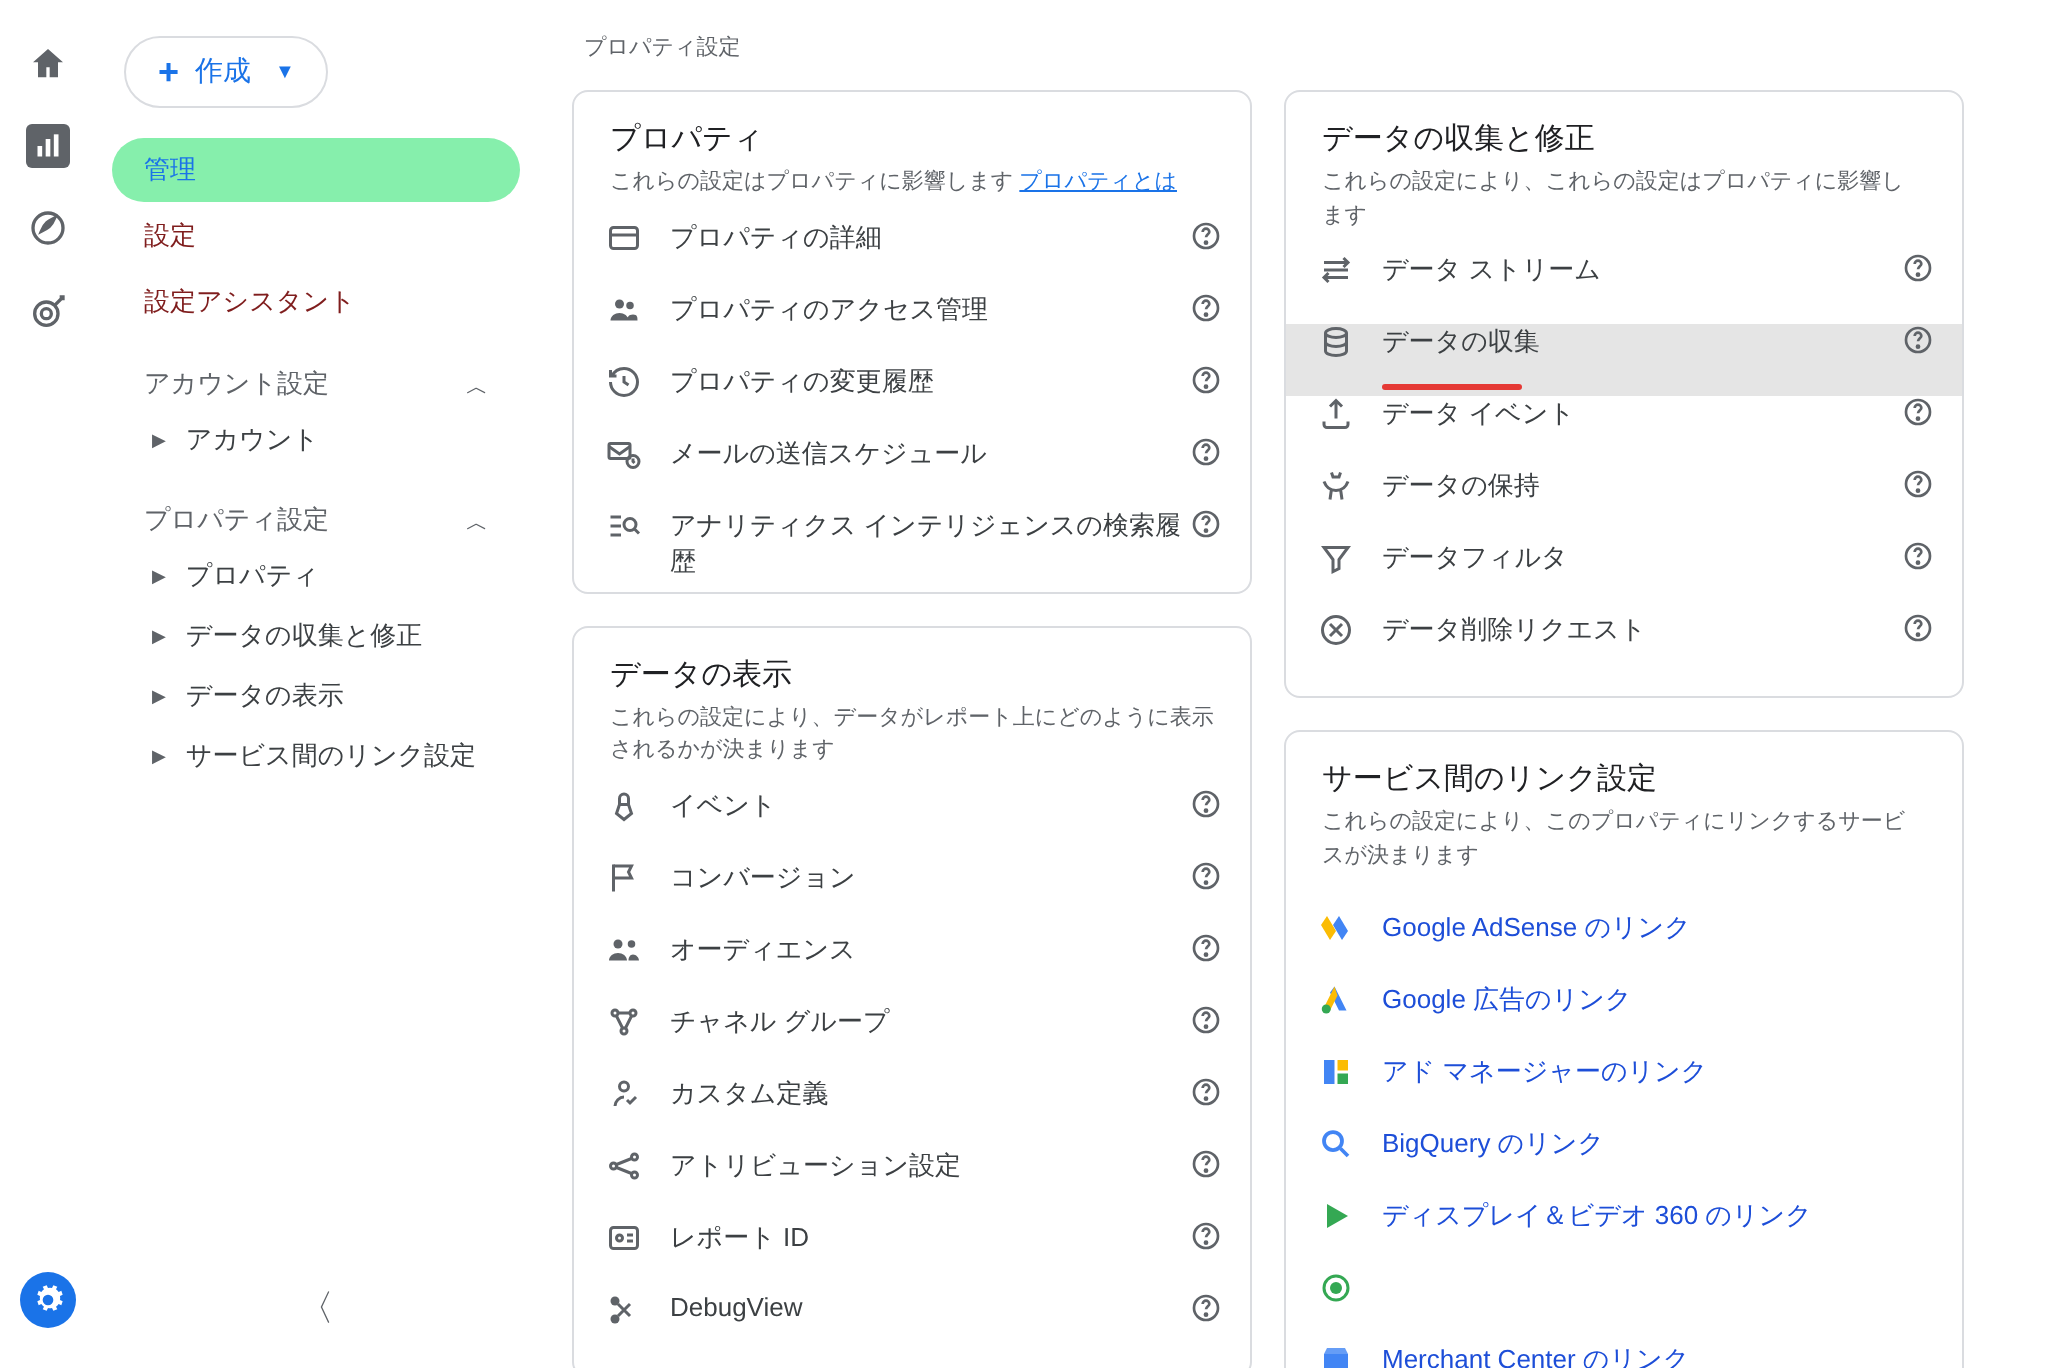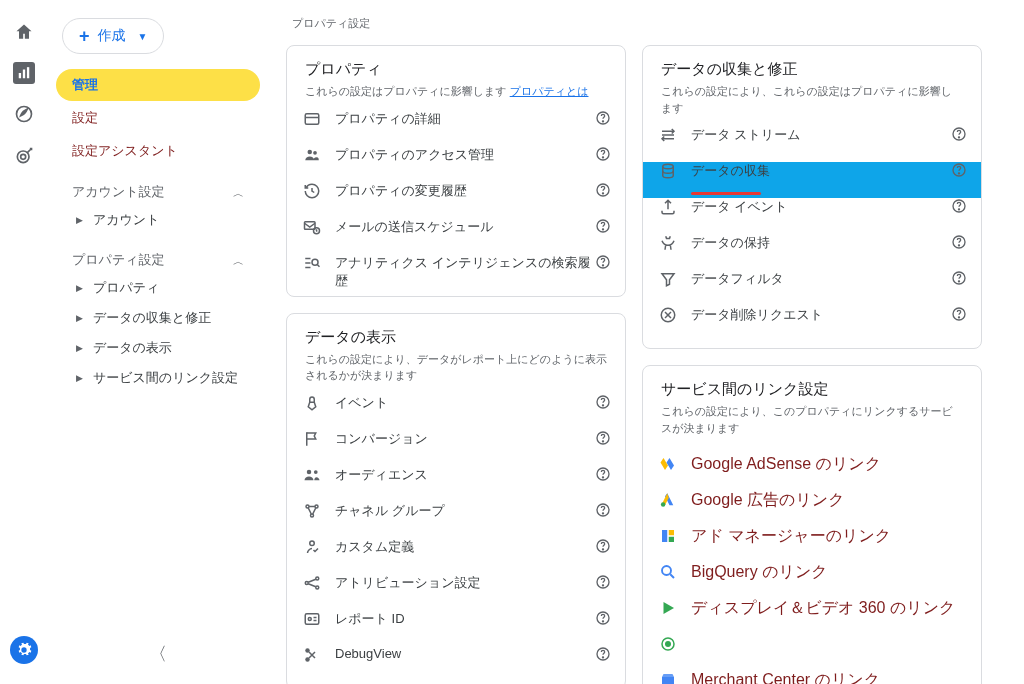--- a/index.html
+++ b/index.html
@@ -5,46 +5,46 @@
 *{box-sizing:border-box;margin:0;padding:0;font-family:"Helvetica Neue",Arial,"Hiragino Kaku Gothic ProN","Hiragino Sans",Meiryo,sans-serif}
 body{background:#fff;color:#3c4043;font-size:13px;width:1024px;height:684px;overflow:hidden;display:flex}
 .iconbar{width:48px;background:#fff;border-right:0;display:flex;flex-direction:column;align-items:center;padding-top:20px;gap:18px;position:relative;height:100%}
 .iconbar .ic{width:24px;height:24px;display:flex;align-items:center;justify-content:center;color:#5f6368;cursor:pointer}
 .iconbar .gear{position:absolute;bottom:20px;left:10px;width:28px;height:28px;border-radius:50%;background:#1a73e8;color:#fff;display:flex;align-items:center;justify-content:center}
 .sidebar{width:220px;padding:10px 8px;position:relative;height:100%}
 .create-btn{display:inline-flex;align-items:center;gap:8px;height:36px;padding:0 16px;border:1px solid #dadce0;border-radius:18px;color:#1a73e8;font-size:14px;font-weight:500;background:#fff;margin:8px 0 14px 6px;cursor:pointer}
 .create-btn .plus{font-size:18px;font-weight:bold}
 .create-btn .caret{color:#1a73e8;font-size:10px;margin-left:4px}
 .navitem{display:flex;align-items:center;height:32px;padding:0 16px;border-radius:16px;cursor:pointer;font-size:13px;color:#7f1d1d;margin:1px 0}
-.navitem.active{background:#fde047;color:#1a73e8;font-weight:700}
+.navitem.active{background:#86efac;color:#1a73e8;font-weight:400}
 .navsection{display:flex;align-items:flex-end;justify-content:space-between;padding:8px 16px 4px;color:#5f6368;font-size:13px;margin-top:8px;cursor:pointer}
 .navsection .chev{font-size:11px}
 .subitem{display:flex;align-items:center;height:30px;padding-left:20px;cursor:pointer;font-size:13px;color:#3c4043;gap:10px}
 .subitem .tri{font-size:9px;color:#5f6368}
 .collapse{position:absolute;bottom:18px;left:50%;transform:translateX(-50%);font-size:18px;color:#5f6368;cursor:pointer}
 .main{flex:1;padding:10px 18px;overflow:auto;background:#fff}
 .page-title{font-size:11px;color:#5f6368;margin:6px 0 14px 6px}
 .cards{display:flex;gap:16px}
 .col{display:flex;flex-direction:column;gap:16px}
 .col.left{width:340px}
 .col.right{width:340px}
 .card{border:1px solid #dadce0;border-radius:8px;padding:14px 0 6px;background:#fff}
 .card-head{padding:0 18px 10px}
 .card-title{font-size:15px;color:#202124;margin-bottom:4px}
 .card-sub{font-size:11px;color:#5f6368;line-height:1.5}
 .card-sub a{color:#1a73e8;text-decoration:underline}
 .row{display:flex;height:36px;padding:0 14px;cursor:pointer;position:relative}
-.row.highlight{background:#0ea5e9}
+.row.highlight{background:#e5e5e5}
 .row .ric{width:22px;display:flex;justify-content:center;color:#5f6368;font-size:15px}
 .row .rlabel{flex:1;padding-left:12px;font-size:13px;color:#3c4043}
 .row .help{color:#5f6368;font-size:14px}
 .redline{position:absolute;left:48px;bottom:3px;width:70px;height:3px;background:#e53935;border-radius:2px}
 .linkrow{display:flex;align-items:center;height:36px;padding:0 14px;cursor:pointer}
 .linkrow .lic{width:22px;height:22px;display:flex;align-items:center;justify-content:center}
-.linkrow .llabel{flex:1;padding-left:12px;font-size:16px;color:#7f1d1d}
+.linkrow .llabel{flex:1;padding-left:12px;font-size:13px;color:#1d4ed8}
 svg{display:block}
 </style>
 </head>
 <body>
 
 <div class="iconbar">
   <div class="ic">
       <svg width="20" height="20" viewBox="0 0 24 24" fill="#5f6368">
         <path d="M12 3l9 8h-3v9h-5v-6h-2v6H6v-9H3z"></path>
       </svg>

